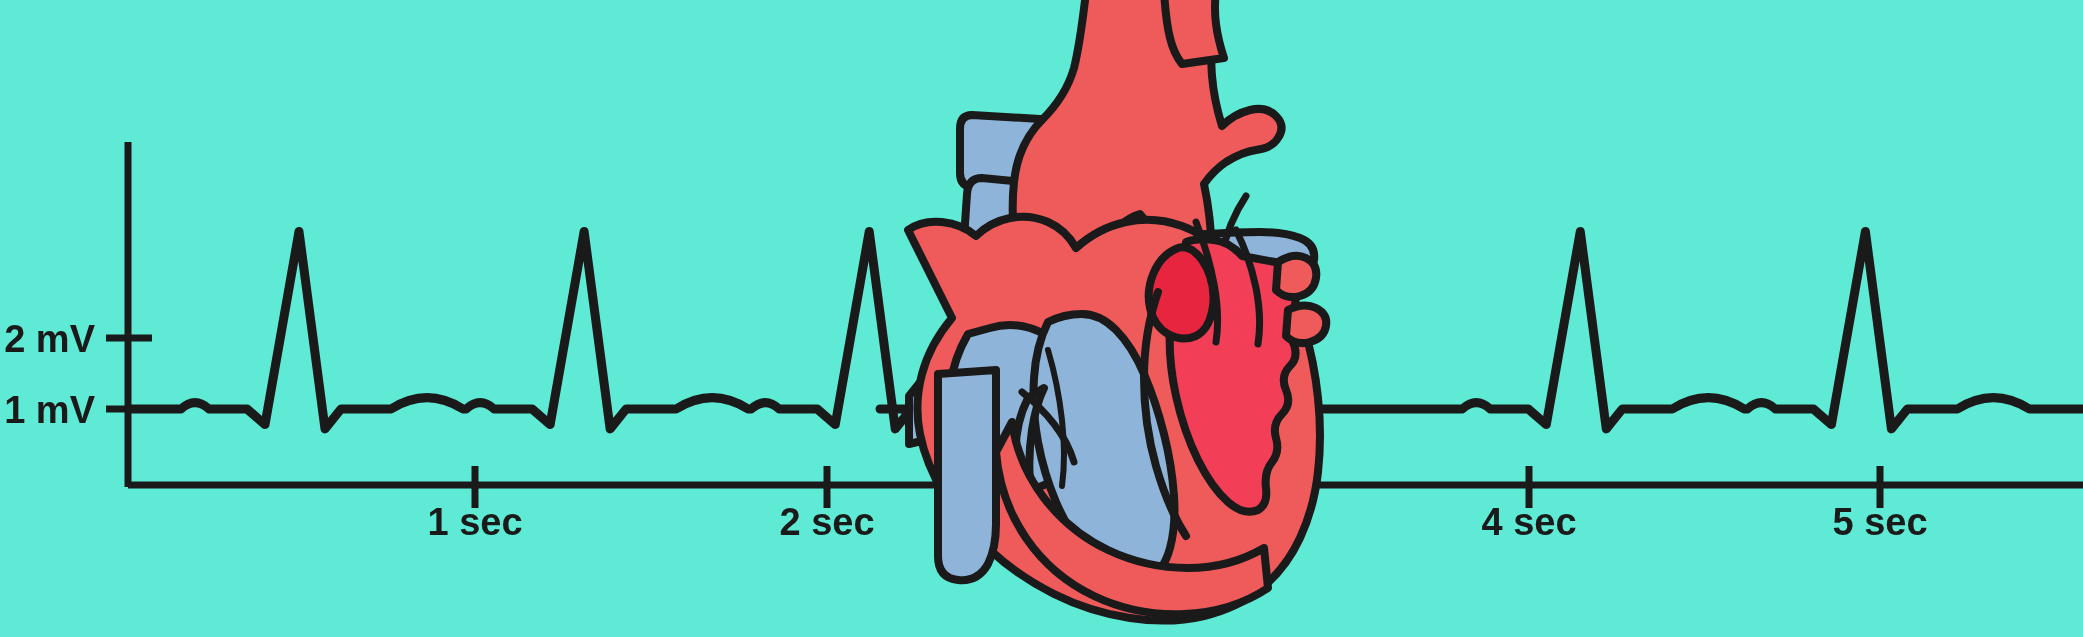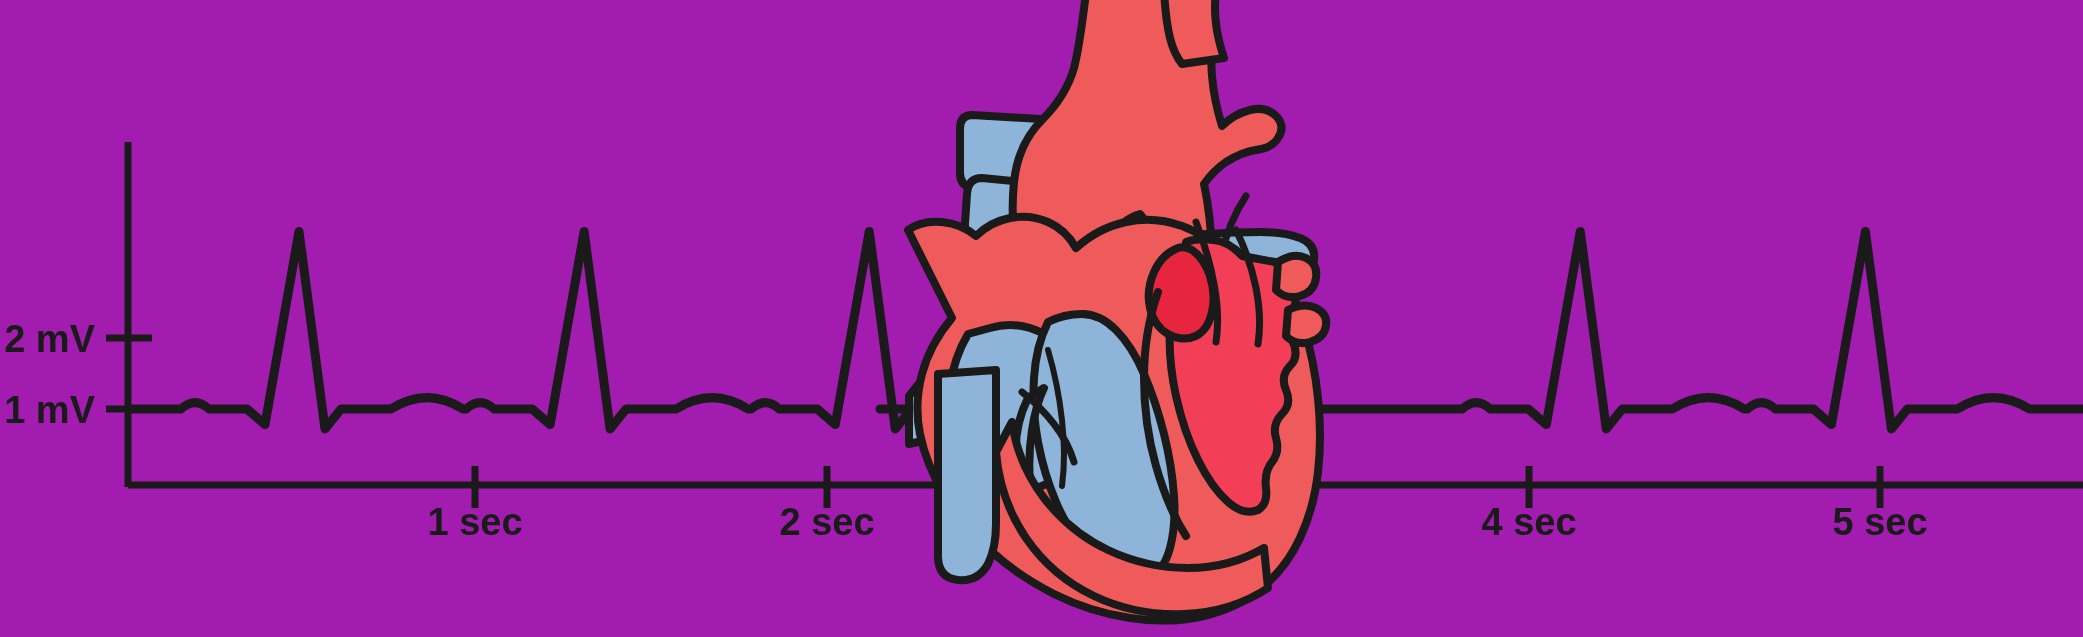--- a/index.html
+++ b/index.html
@@ -7,21 +7,21 @@
     padding: 0;
     background: #ffffff;
   }
   body {
     font-family: "Liberation Sans", sans-serif;
   }
   #figure {
     position: relative;
     width: 2083px;
     height: 637px;
-    background: #a21caf;
+    background: #5eead4;
     overflow: hidden;
   }
   #figure svg {
     display: block;
   }
   .axis-label {
     font-family: "Liberation Sans", sans-serif;
     font-weight: bold;
     font-size: 38px;
     fill: #1a1a1a;

